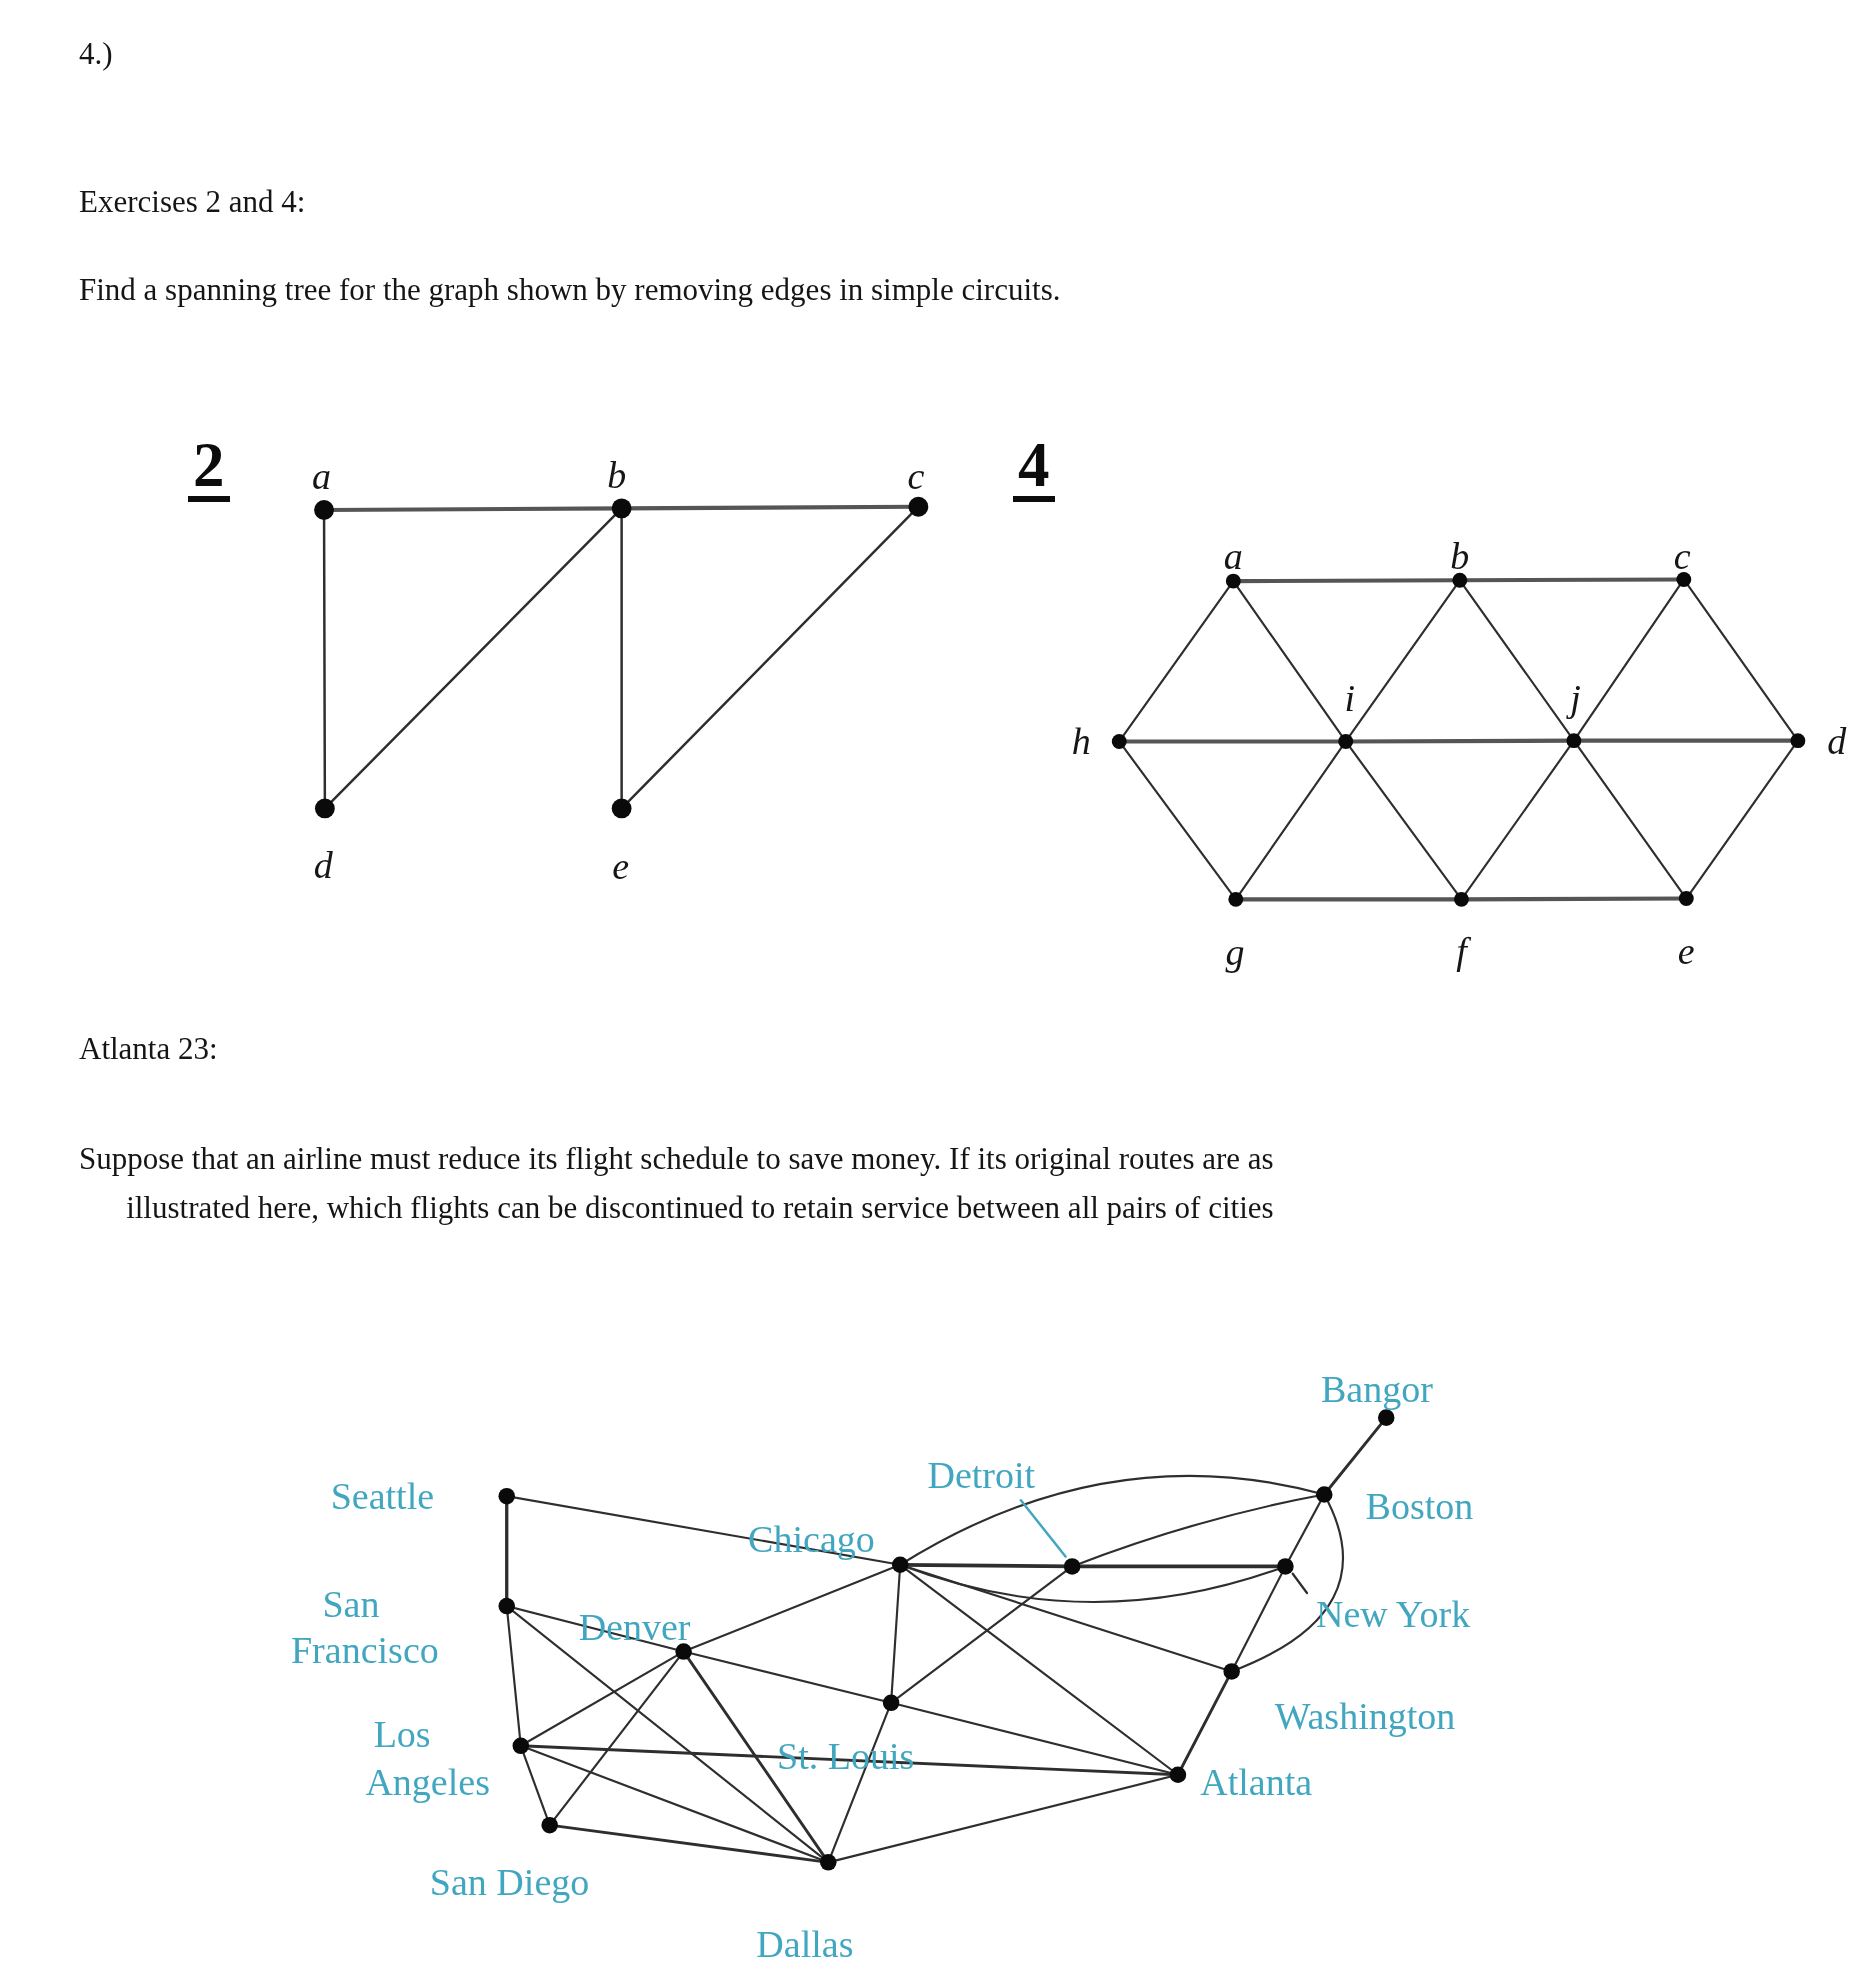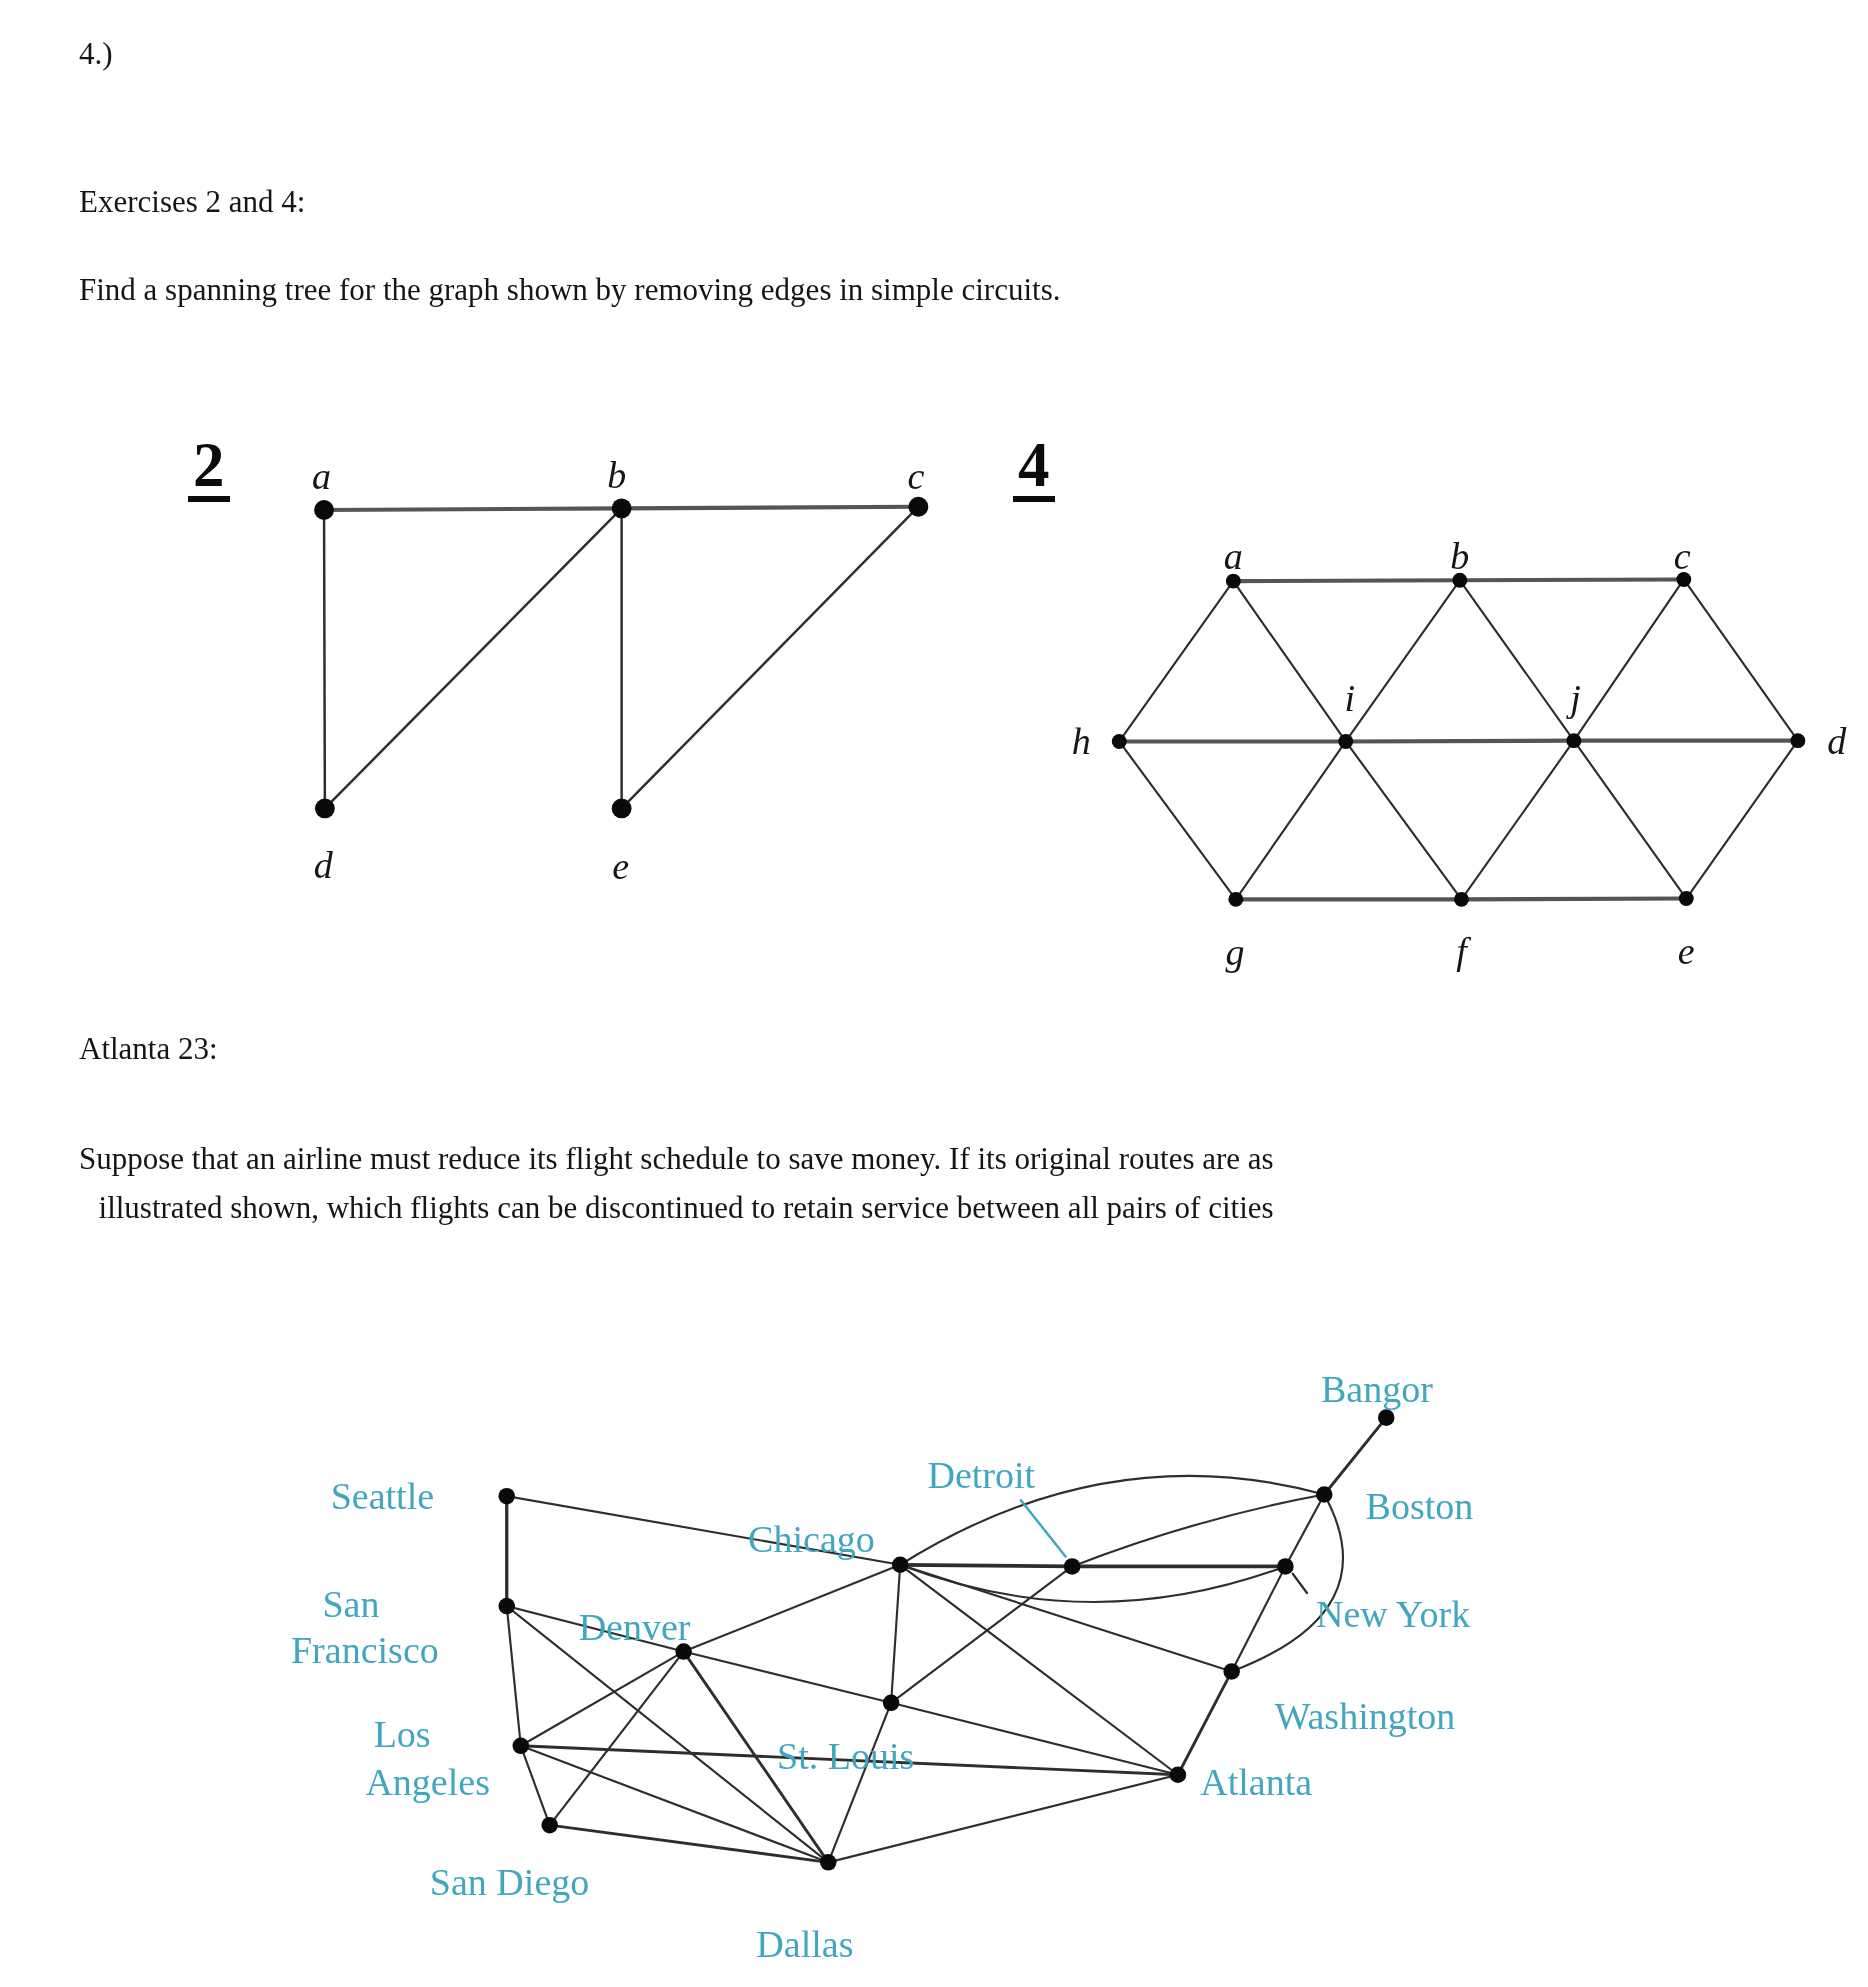--- a/index.html
+++ b/index.html
@@ -155,17 +155,17 @@
       <circle cx="1602" cy="1808" r="10" fill="#0a0a0a"></circle>
       <text x="1652" y="1838" class="clabel" text-anchor="start">Boston</text>
       <circle cx="1677" cy="1715" r="10" fill="#0a0a0a"></circle>
       <text x="1598" y="1696" class="clabel" text-anchor="start">Bangor</text>
     </svg>
 
   <div class="txt" style="left:79px;top:1030px;">Atlanta 23:</div>
 
   <div class="para" style="left:79px;top:1141px;">
     <div>Suppose that an airline must reduce its flight schedule to save money. If its original routes are as</div>
-    <div>illustrated shown, which flights can be discontinued to retain service between all pairs of cities</div>
+    <div>illustrated here, which flights can be discontinued to retain service between all pairs of cities</div>
   </div>
 
 </div>
 
 
 </body></html>

